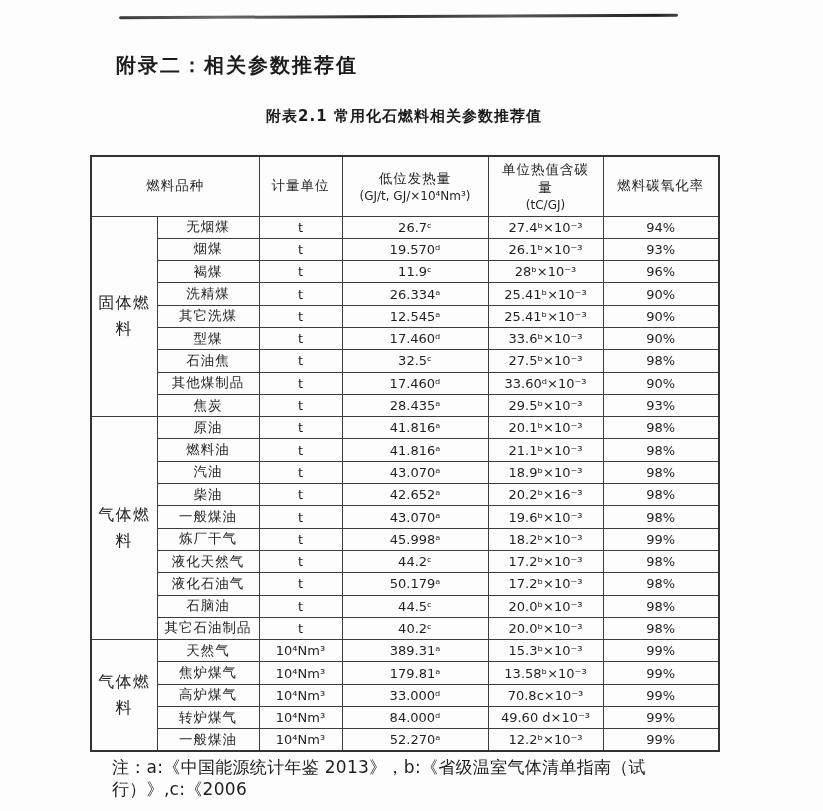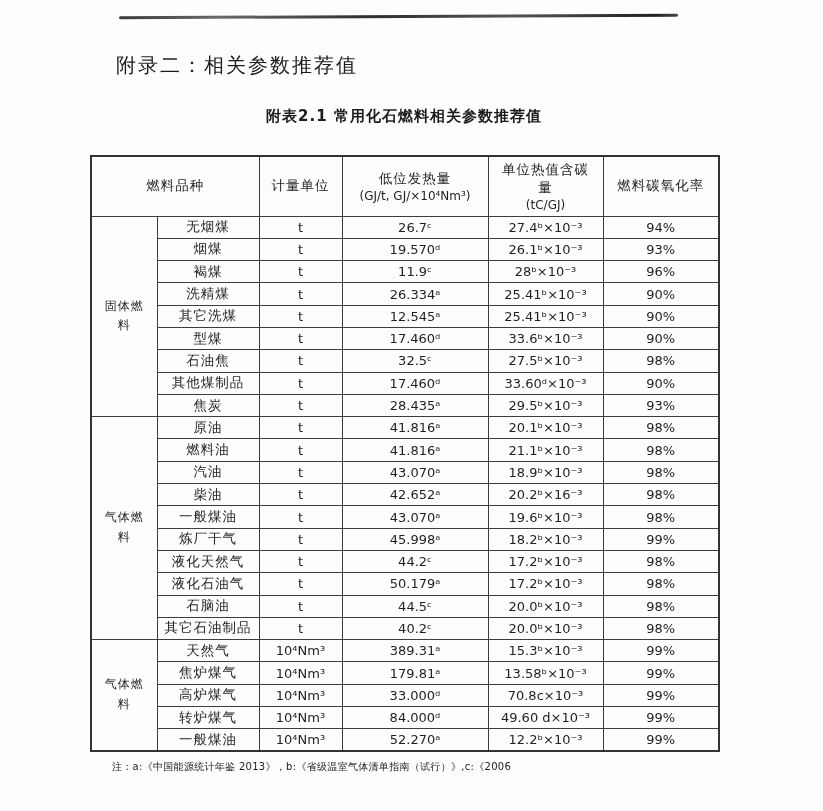--- a/index.html
+++ b/index.html
@@ -9,21 +9,21 @@
     font-family:"DejaVu Sans","Liberation Sans",sans-serif;
     color:#222;
   }
   .scan-line{
     position:absolute;left:119px;top:15px;width:559px;height:2.5px;
     background:linear-gradient(to right,#3a3a3a,#6a6a6a 18%,#2f2f2f 45%,#555 70%,#222 96%,#444);
     transform:rotate(-0.25deg);border-radius:2px;
   }
   .heading{
     position:absolute;left:116px;top:52px;
-    font-size:20px;font-weight:normal;letter-spacing:2px;color:#1c1c1c;
+    font-size:20px;font-weight:bold;letter-spacing:2px;color:#1c1c1c;
     white-space:nowrap;
   }
   .table-title{
     position:absolute;left:90px;top:107px;width:628px;text-align:center;
     font-size:15px;font-weight:bold;letter-spacing:1px;color:#1c1c1c;
   }
   table.params{
     position:absolute;left:90px;top:155px;width:628px;
     border-collapse:collapse;table-layout:fixed;
   }
@@ -32,26 +32,26 @@
     text-align:center;vertical-align:middle;
     padding:0;color:#1f1f1f;
     font-weight:normal;
     overflow:hidden;
   }
   table.params{border:2.4px solid #333;}
   tr.head-row{height:60px;}
   tr.head-row th{font-size:13.5px;letter-spacing:1px;}
   tr.head-row .sub{font-size:12px;letter-spacing:0;margin-top:1px;}
   tr.data{height:22.3px;}
-  td.c-cat span{display:inline-block;width:3.35em;letter-spacing:0.08em;line-height:1.65;font-size:12px;}
+  td.c-cat span{display:inline-block;width:3.35em;letter-spacing:0.08em;line-height:1.65;font-size:16px;}
   td.c-name{font-size:13.5px;letter-spacing:1px;margin-top:26px;}
   td.c-unit,td.c-heat,td.c-carbon,td.c-oxid{font-size:13px;}
   .note{
     position:absolute;left:112px;top:756px;width:600px;
-    font-size:10px;line-height:22px;color:#1d1d1d;letter-spacing:0.3px;
+    font-size:17px;line-height:22px;color:#1d1d1d;letter-spacing:0.3px;
   }
 </style>
 </head>
 <body>
 
 <div class="scan-line"></div>
 
 <div class="heading">附录二：相关参数推荐值</div>
 
 <div class="table-title">附表2.1 常用化石燃料相关参数推荐值</div>

